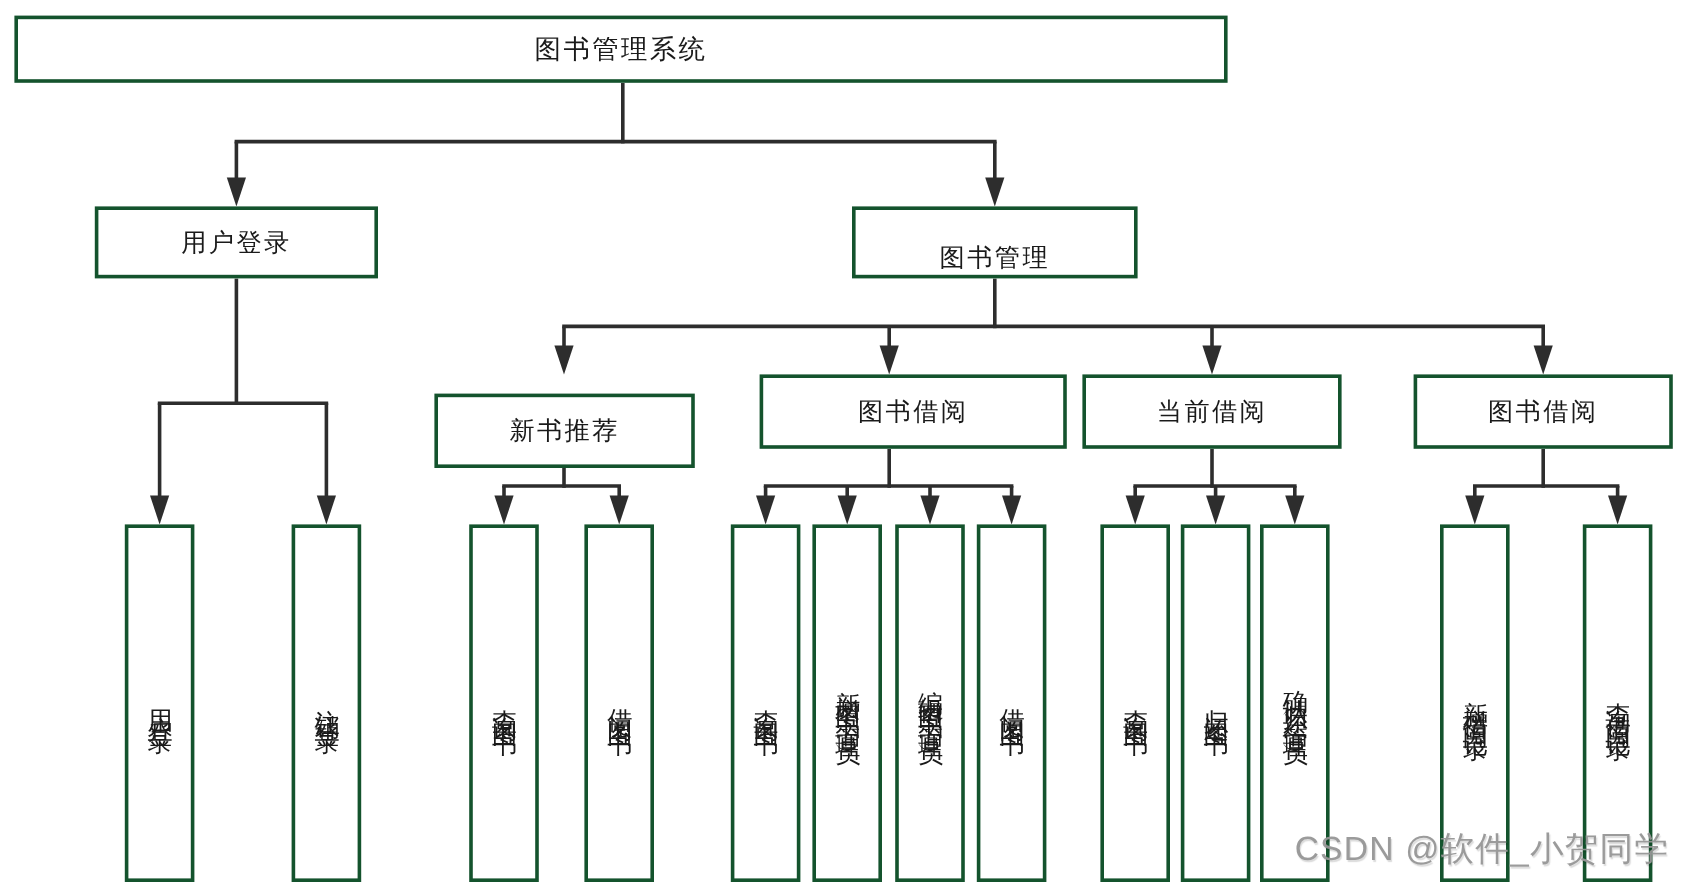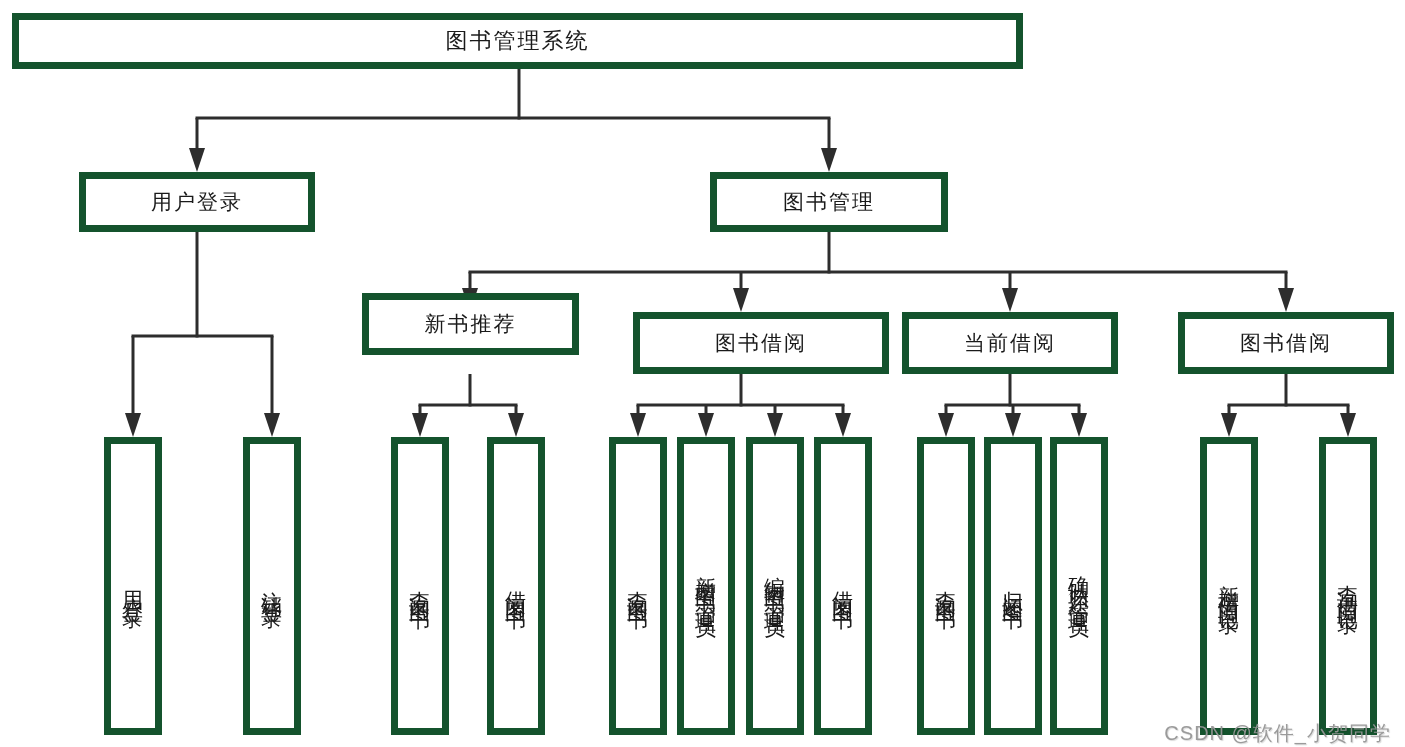--- a/index.html
+++ b/index.html
@@ -12,21 +12,21 @@
     font-family: "Liberation Sans", "DejaVu Sans", sans-serif;
   }
   #connectors {
     position: absolute;
     left: 0; top: 0;
     width: 1405px; height: 747px;
   }
   .box {
     position: absolute;
     box-sizing: border-box;
-    border: 7px solid #14532d;
+    border: 3px solid #14532d;
     background: #ffffff;
     display: flex;
     align-items: center;
     justify-content: center;
     color: #1a1a1a;
   }
   .h-label {
     font-size: 21px;
     letter-spacing: 2px;
     white-space: nowrap;
@@ -36,22 +36,22 @@
     writing-mode: vertical-rl;
     text-orientation: mixed;
     font-size: 21px;
     line-height: 1;
     letter-spacing: 6px;
     white-space: nowrap;
   }
   .watermark {
     position: absolute;
     right: 14px;
-    bottom: 0;
-    font-size: 20px;
+    bottom: 20px;
+    font-size: 28px;
     letter-spacing: 1px;
     color: rgba(150, 150, 150, 0.95);
     white-space: nowrap;
     text-shadow: 1px 1px 1px rgba(0,0,0,0.15);
   }
   svg line { stroke: #2d2d2d; stroke-width: 3; }
   svg polygon { fill: #2d2d2d; }
 </style>
 </head>
 <body>
@@ -134,25 +134,25 @@
     </g>
   </svg>
 
   <div class="box" style="left:12px; top:13px; width:1011px; height:56px;">
     <span class="h-label root-label">图书管理系统</span>
   </div>
 
   <div class="box" style="left:79px; top:172px; width:236px; height:60px;">
     <span class="h-label">用户登录</span>
   </div>
-  <div class="box" style="left:710px; top:172px; width:238px; height:60px;">
+  <div class="box" style="left:710px; top:172px; width:238px; height:60px;align-items:flex-end;">
     <span class="h-label">图书管理</span>
   </div>
 
-  <div class="box" style="left:362px; top:293px; width:217px; height:62px;">
+  <div class="box" style="left:362px; top:328px; width:217px; height:62px;">
     <span class="h-label">新书推荐</span>
   </div>
   <div class="box" style="left:633px; top:312px; width:256px; height:62px;">
     <span class="h-label">图书借阅</span>
   </div>
   <div class="box" style="left:902px; top:312px; width:216px; height:62px;text-align:center;">
     <span class="h-label">当前借阅</span>
   </div>
   <div class="box" style="left:1178px; top:312px; width:216px; height:62px;">
     <span class="h-label">图书借阅</span>

